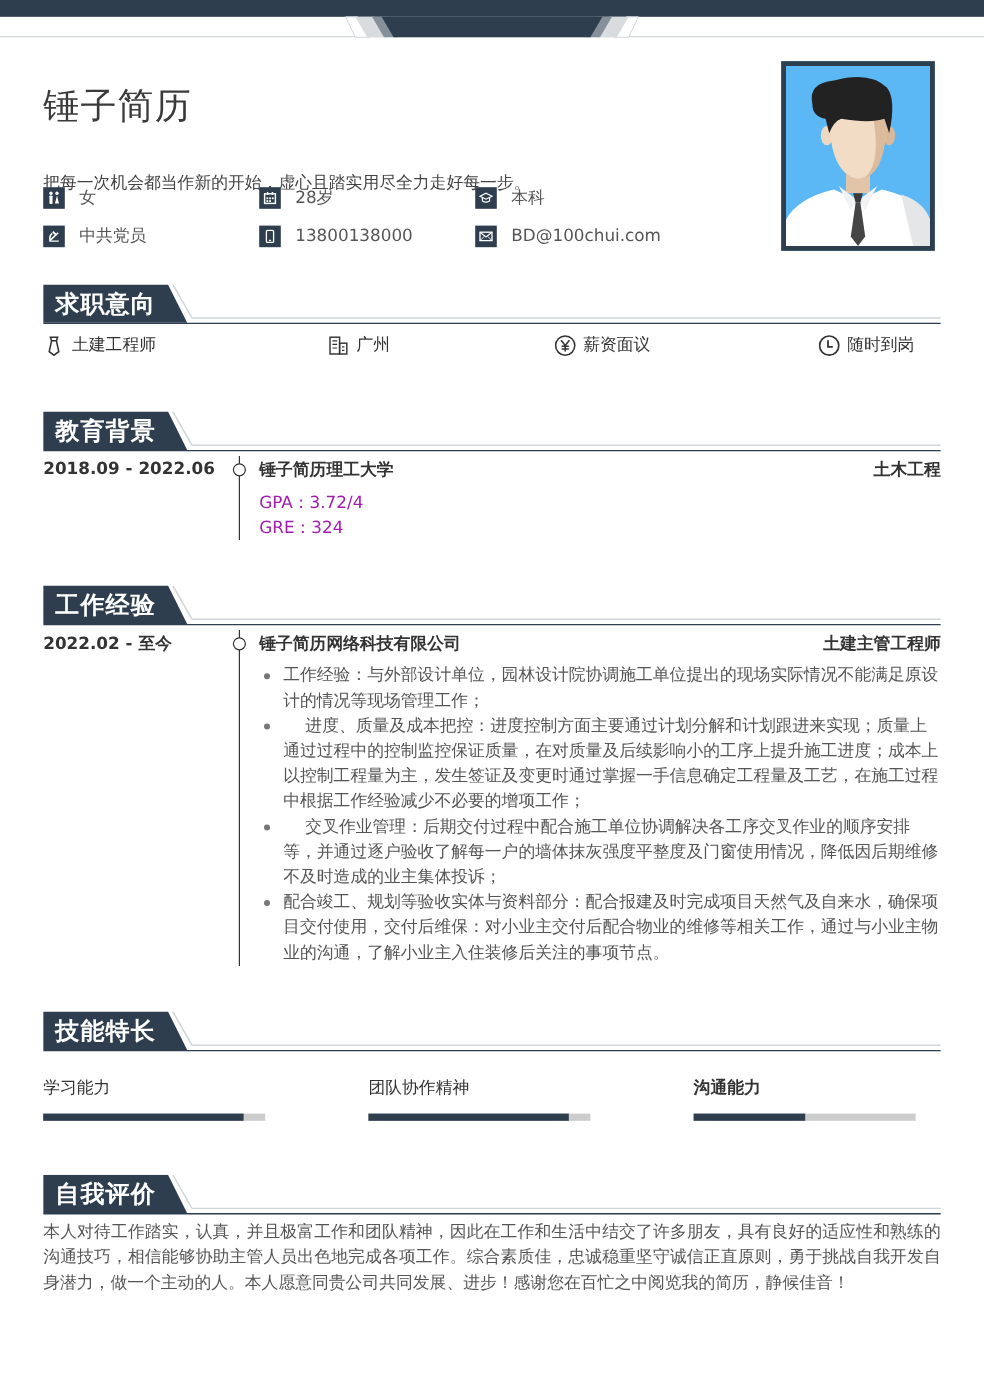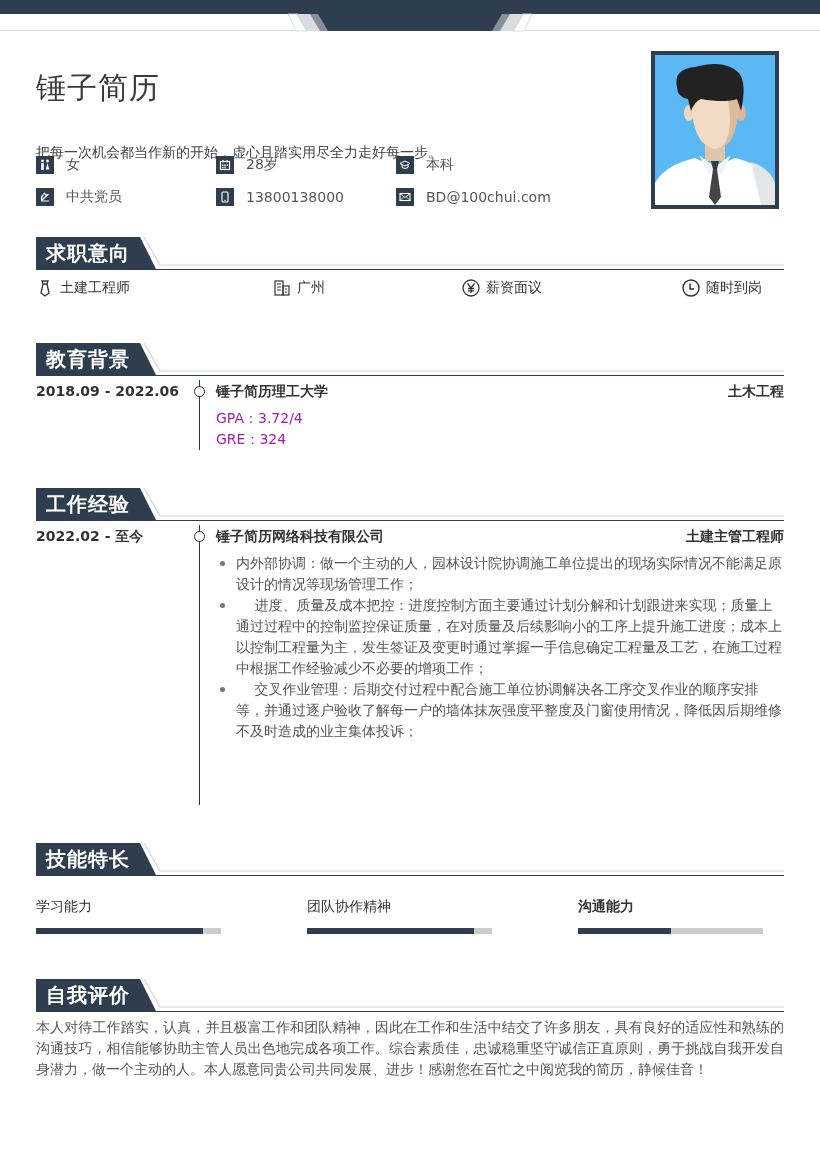--- a/index.html
+++ b/index.html
@@ -238,23 +238,24 @@
   <span class="section-title">工作经验</span>
 </div>
 
 <div>
   <span class="entry-date" style="top:528px;">2022.02 - 至今</span>
   <span class="timeline-line" style="top:525px; height:280px;"></span>
   <span class="timeline-dot" style="top:531px;"></span>
   <span class="entry-org" style="top:528px;">锤子简历网络科技有限公司</span>
   <span class="entry-role" style="top:528px;">土建主管工程师</span>
   <ul class="bullets">
-    <li>内外部协调：做一个主动的人，园林设计院协调施工单位提出的现场实际情况不能满足原设计的情况等现场管理工作；</li>
+    <li>工作经验：与外部设计单位，园林设计院协调施工单位提出的现场实际情况不能满足原设计的情况等现场管理工作；</li>
     <li>　 进度、质量及成本把控：进度控制方面主要通过计划分解和计划跟进来实现；质量上通过过程中的控制监控保证质量，在对质量及后续影响小的工序上提升施工进度；成本上以控制工程量为主，发生签证及变更时通过掌握一手信息确定工程量及工艺，在施工过程中根据工作经验减少不必要的增项工作；</li>
     <li>　 交叉作业管理：后期交付过程中配合施工单位协调解决各工序交叉作业的顺序安排等，并通过逐户验收了解每一户的墙体抹灰强度平整度及门窗使用情况，降低因后期维修不及时造成的业主集体投诉；</li>
+    <li>配合竣工、规划等验收实体与资料部分：配合报建及时完成项目天然气及自来水，确保项目交付使用，交付后维保：对小业主交付后配合物业的维修等相关工作，通过与小业主物业的沟通，了解小业主入住装修后关注的事项节点。</li>
   </ul>
 </div>
 
 <div class="section-head" style="top:843px;">
   <svg class="sh-svg" width="748" height="34" viewBox="0 0 748 34">
     <polygon points="0,0 104,0 120,32 0,32" fill="#2f3e4e"></polygon>
     <polyline points="108,0 124,28 748,28" fill="none" stroke="#d0d5d9" stroke-width="1.2"></polyline>
     <line x1="0" y1="32.5" x2="748" y2="32.5" stroke="#2f3e4e" stroke-width="1.2"></line>
   </svg>
   <span class="section-title">技能特长</span>

